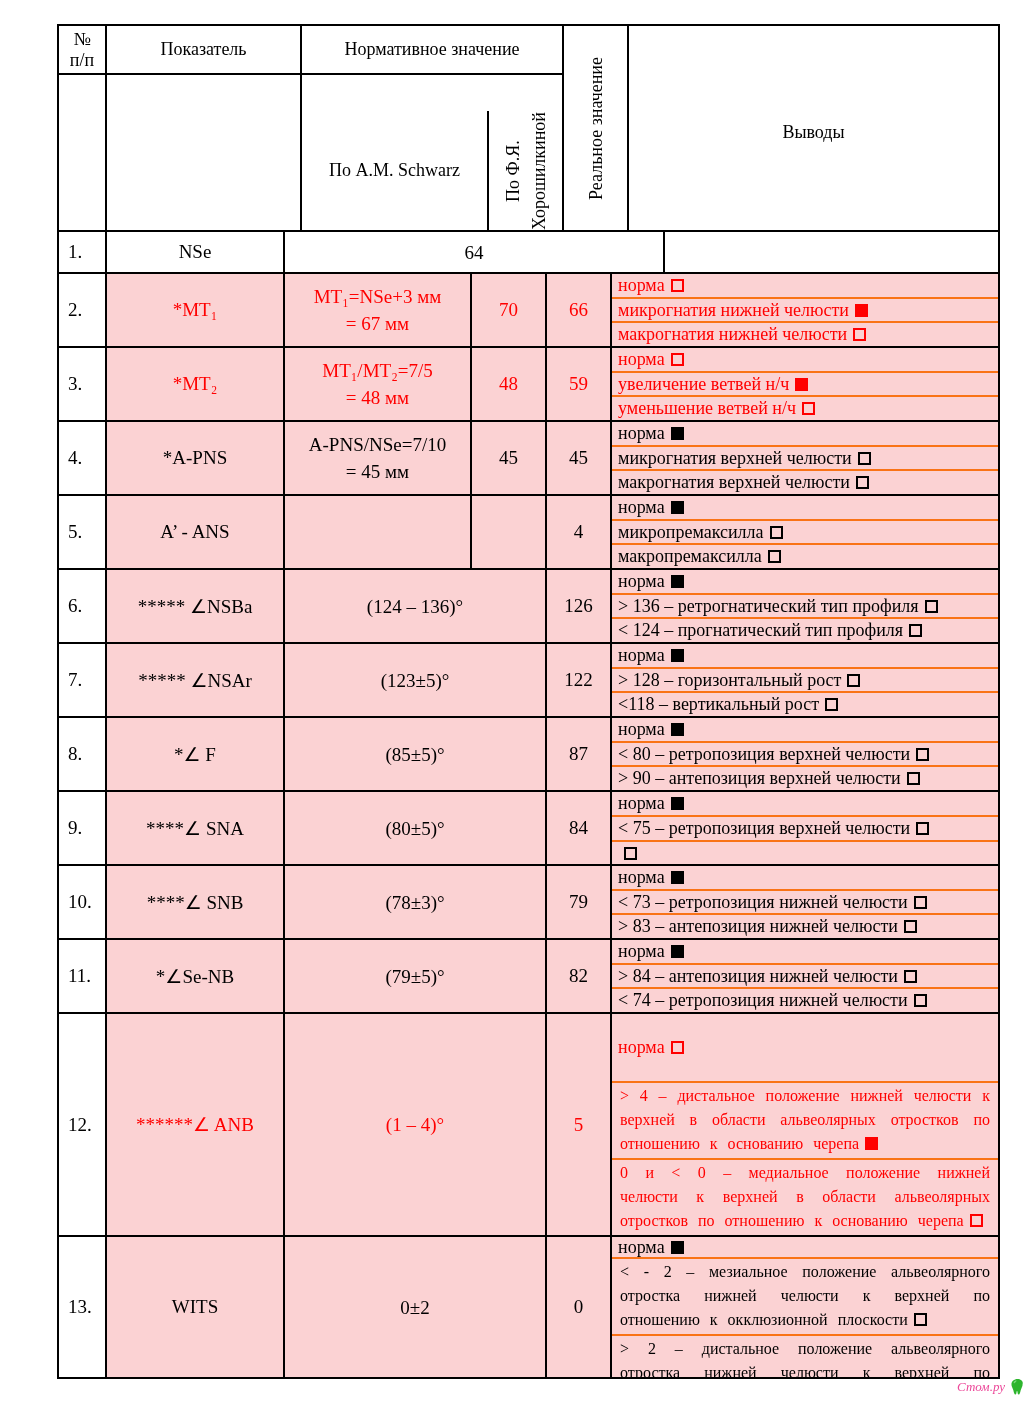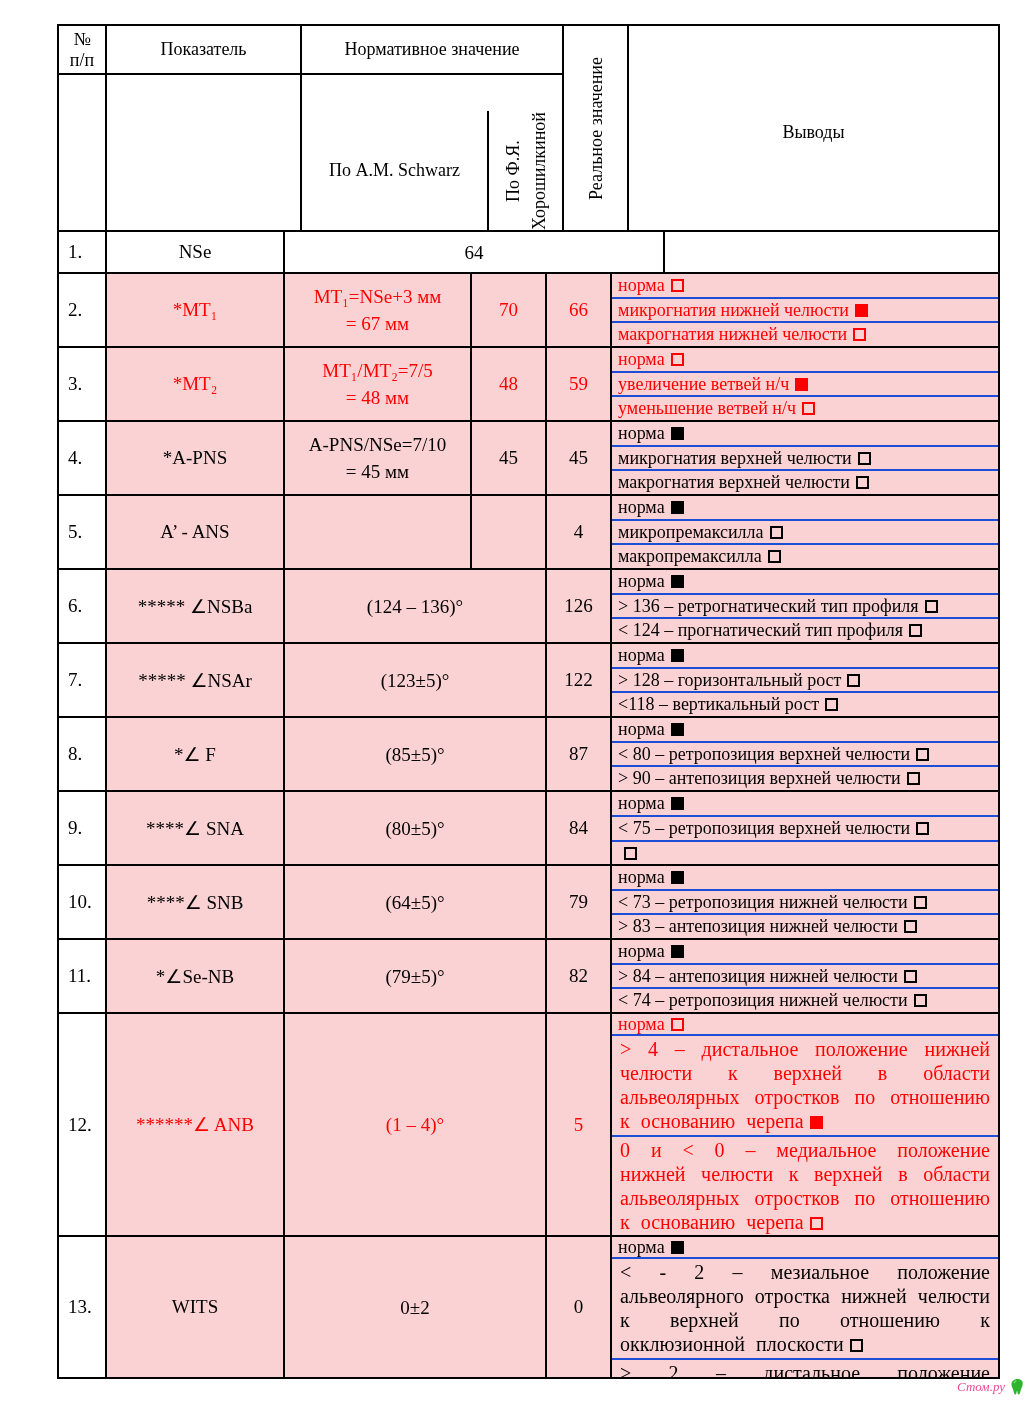--- a/index.html
+++ b/index.html
@@ -46,27 +46,27 @@
     padding-left:9px; }
   .c.ind{ width:178px; }
   .c.norm{ width:187px; white-space:pre-line; line-height:27px; }
   .c.norm.w2{ width:262px; }
   .c.norm.w3{ width:380px; }
   .c.horo{ width:75px; }
   .c.real{ width:65px; }
   .c.concl{ flex:1; border-right:none; flex-direction:column; align-items:stretch;
     justify-content:stretch; padding:0; text-align:left; overflow:hidden; }
   .sub{
-    border-bottom:2px solid #1d4ed8; flex:1 1 auto; display:flex; align-items:center;
+    border-bottom:2px solid #f97316; flex:1 1 auto; display:flex; align-items:center;
     padding:0 6px; font-size:18px; white-space:nowrap; overflow:hidden; min-height:22px;
   }
   .sub:last-child{ border-bottom:none; }
   .sub.multi{
     flex:0 0 auto; display:block; white-space:normal; text-align:justify;
-    font-size:20px; line-height:24px; padding:1px 8px 2px 8px; word-spacing:6px;
+    font-size:16px; line-height:24px; padding:1px 8px 2px 8px; word-spacing:6px;
   }
   .sub.multi.lastcut{ text-align-last:justify; }
   .red .c{ color:#FF0000; }
   .red .sub{ color:#FF0000; }
   .red .c.num{ color:#000; }
   .box{
     display:inline-block; width:13px; height:13px; border:2px solid currentColor;
     margin-left:6px; vertical-align:-1px; flex:0 0 auto;
   }
   .box.filled{ background:currentColor; }
@@ -280,21 +280,21 @@
               <div class="box"></div>
             </div>
             <div class="sub">
               <div class="box"></div>
             </div>
           </div>
         </div>
         <div class="row r10">
           <div class="c num">10.</div>
           <div class="c ind">****∠ SNB</div>
-          <div class="c norm w2">(64±5)°</div>
+          <div class="c norm w2">(78±3)°</div>
           <div class="c real">79</div>
           <div class="c concl">
             <div class="sub">
               <span>норма</span>
               <div class="box filled"></div>
             </div>
             <div class="sub">
               <span>&lt; 73 – ретропозиция нижней челюсти</span>
               <div class="box"></div>
             </div>

